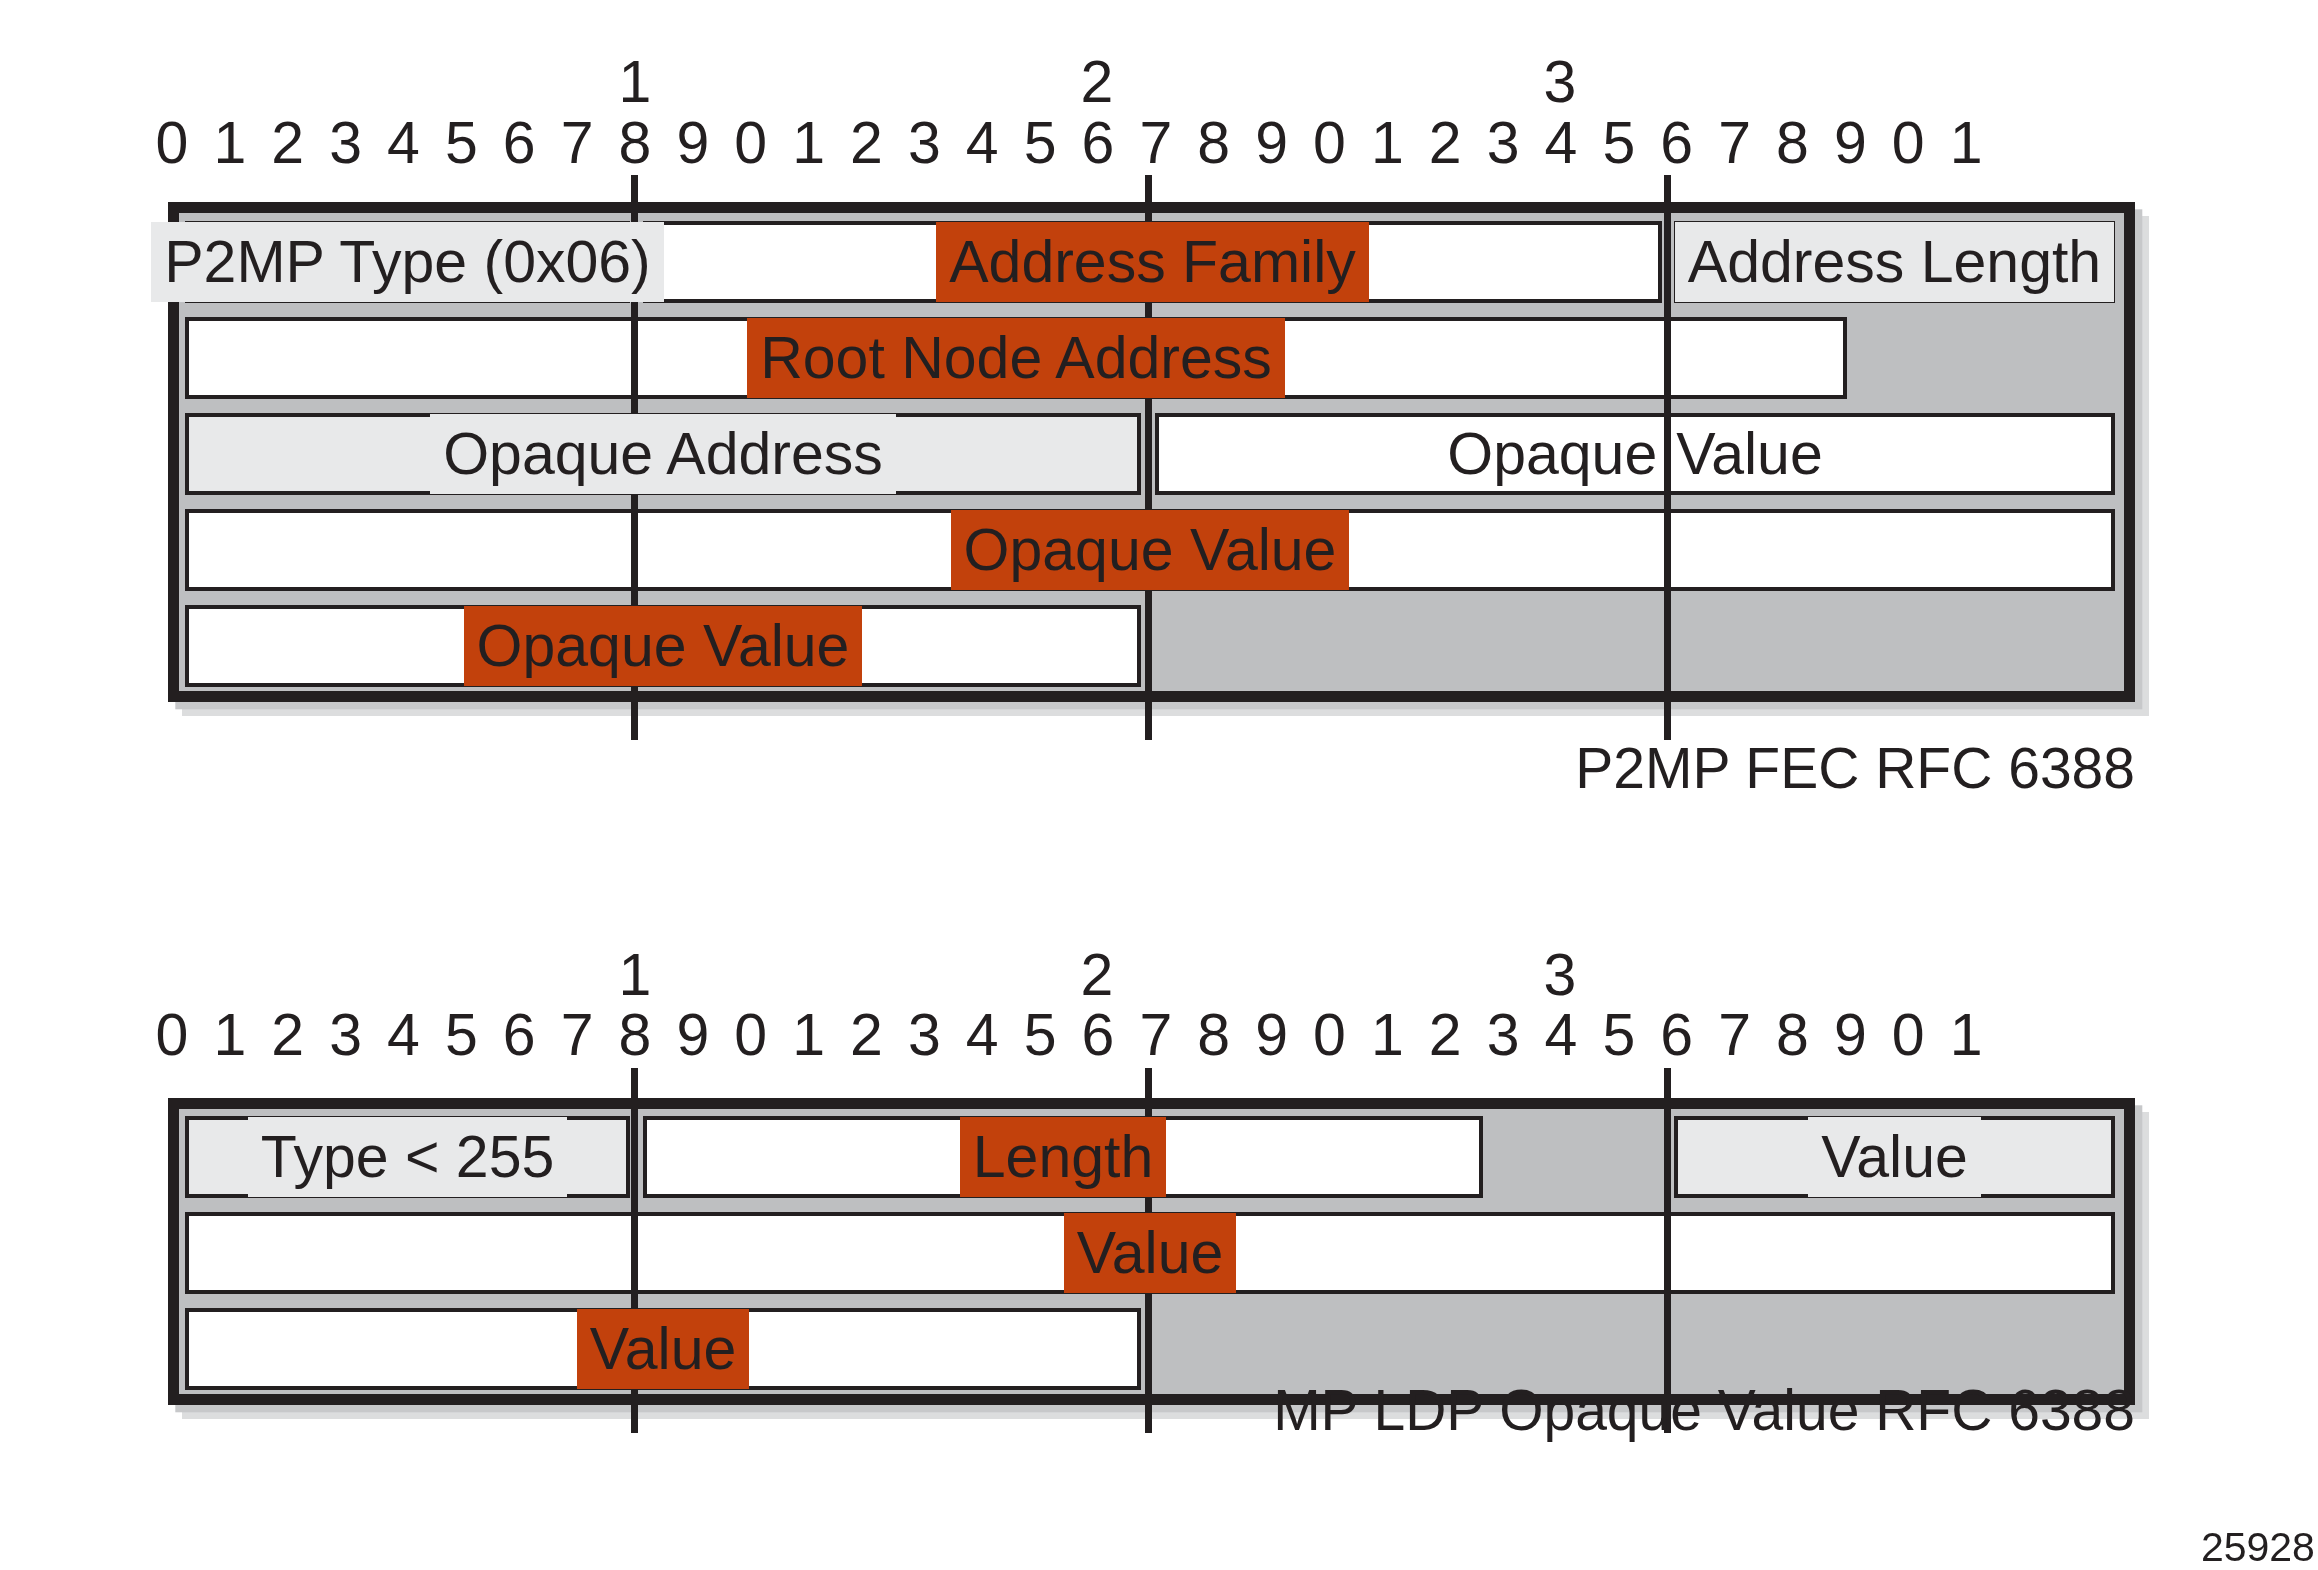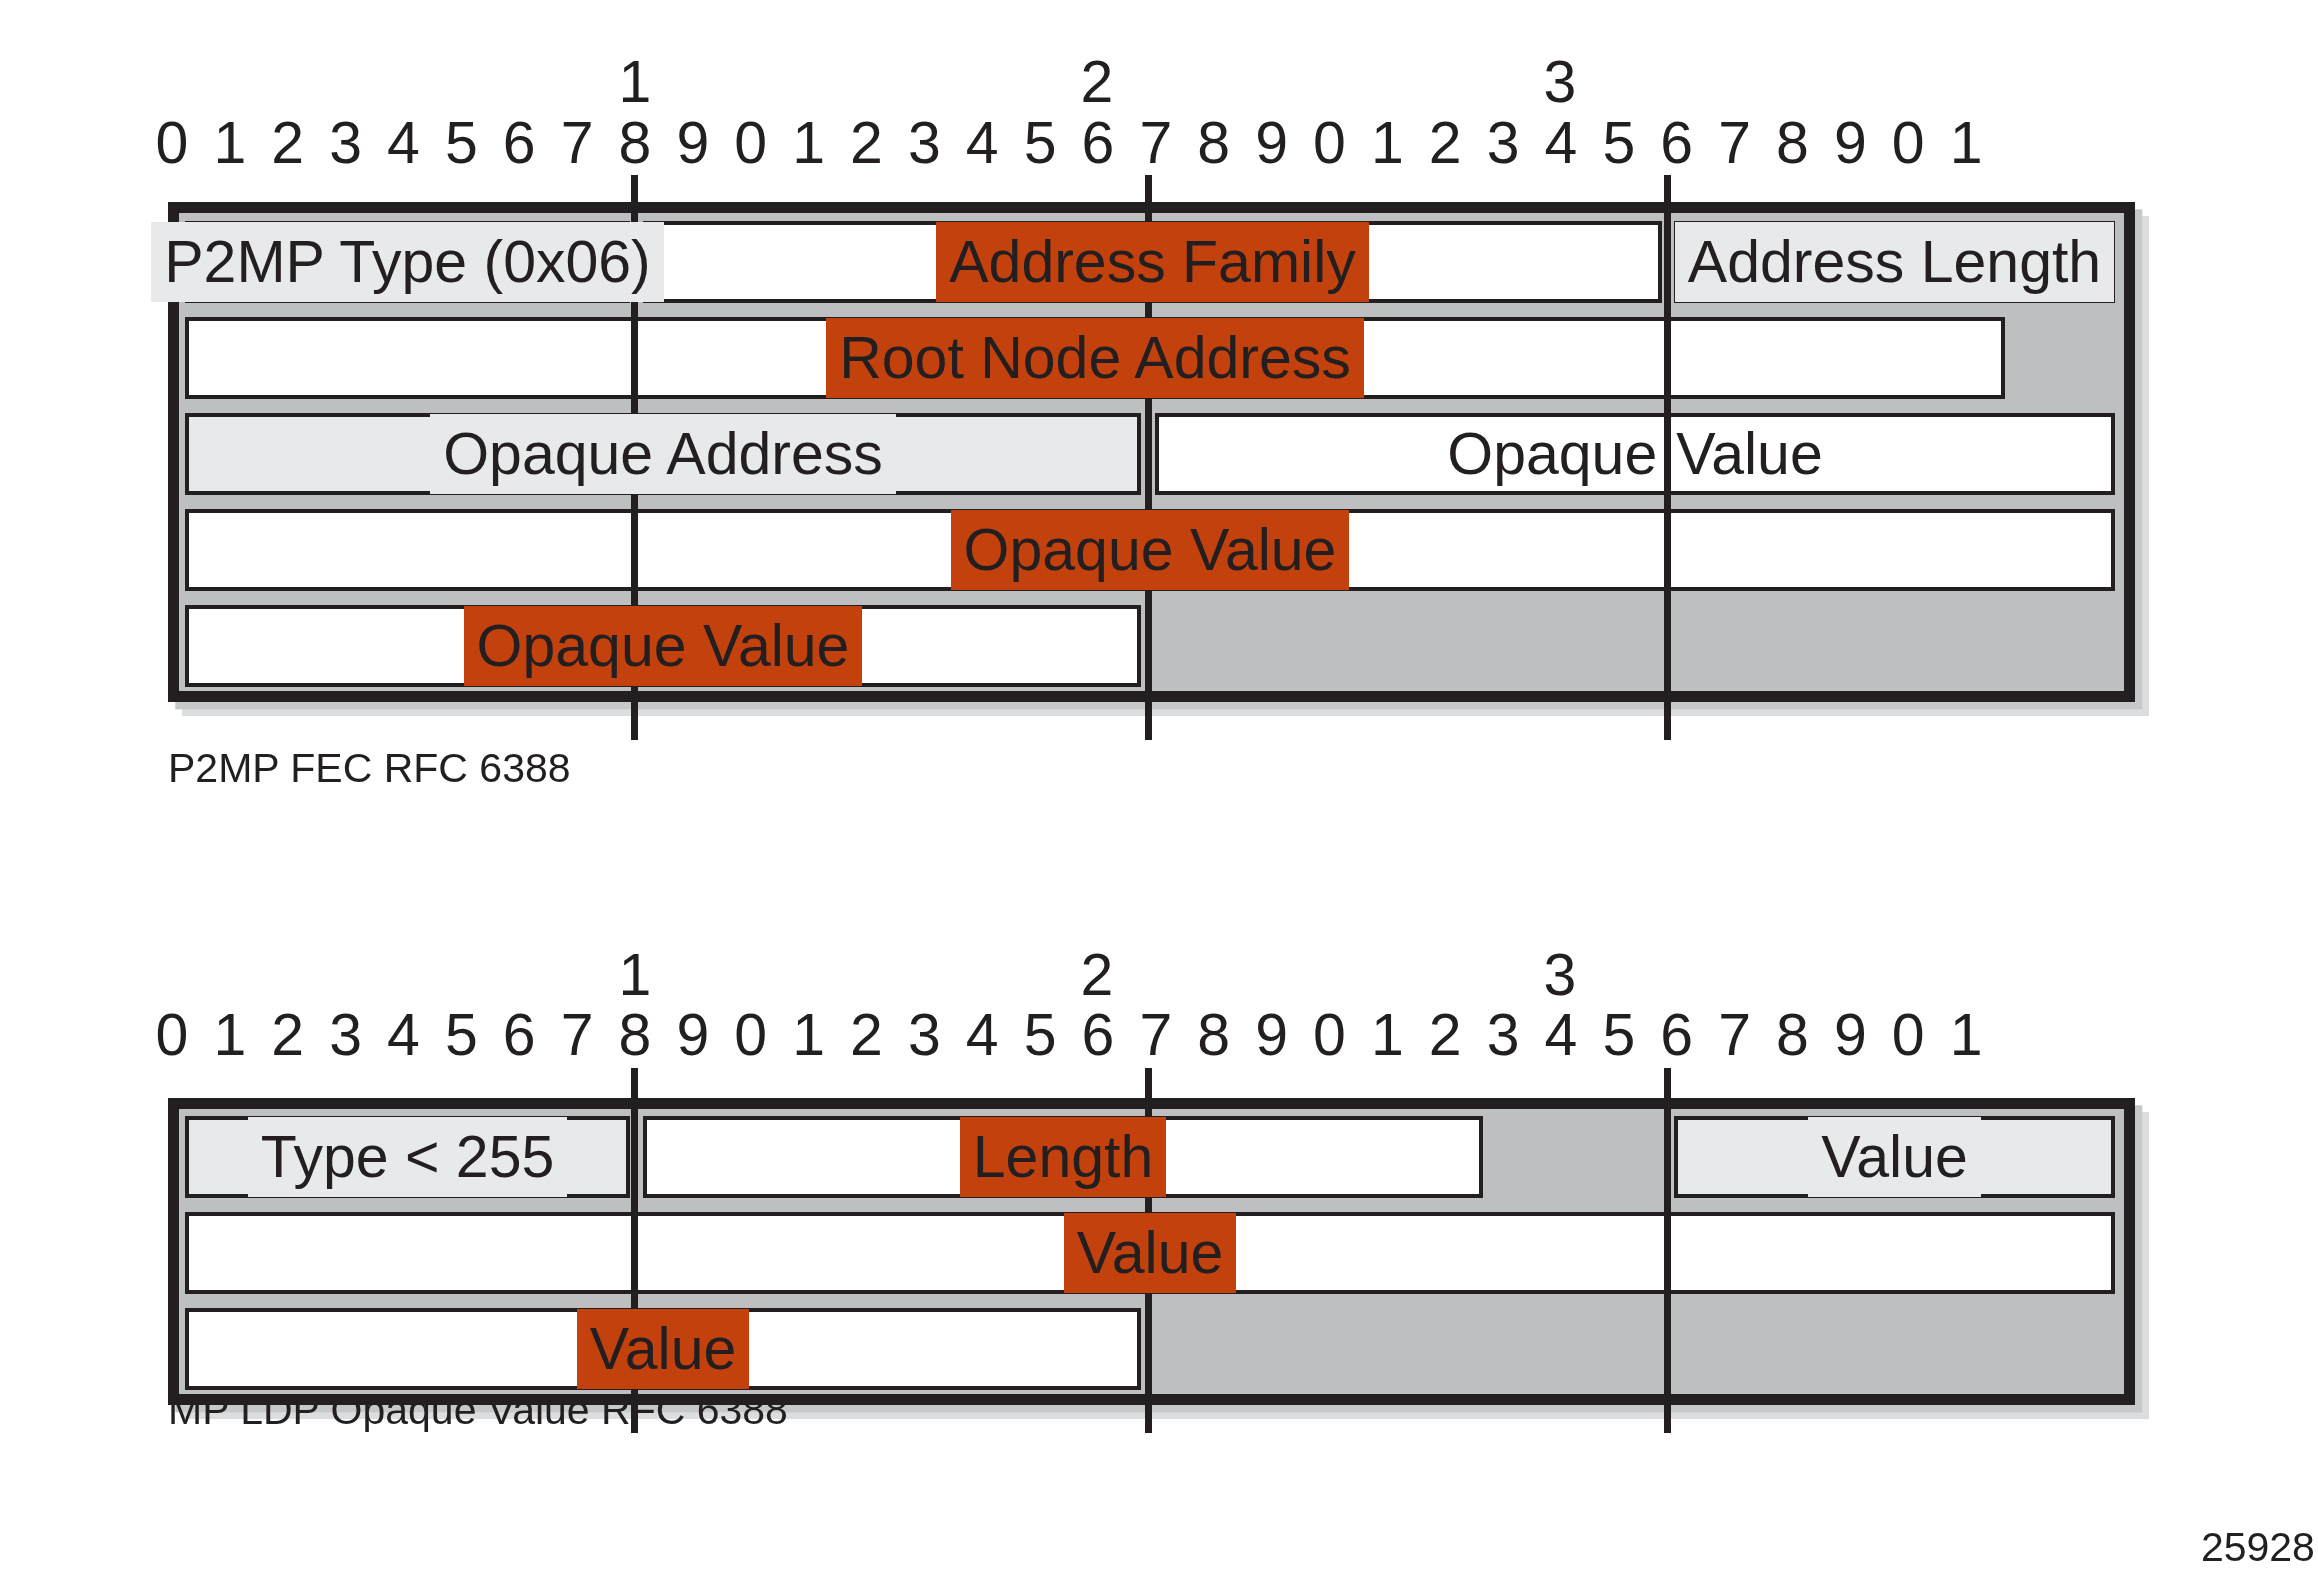--- a/index.html
+++ b/index.html
@@ -36,21 +36,21 @@
   }
   .on-white{background:#c2410c}
   .on-light{background:#e8e9ea}
   .nobg{background:transparent;padding:2.4px 0}
   .two-words{gap:19px}
   .vline{
     position:absolute;width:6.5px;background:#231f20;z-index:5;
   }
   .caption{
     position:absolute;left:168px;width:1967px;height:73px;
-    text-align:left;font-size:41px;line-height:73px;z-index:12;
+    text-align:right;font-size:57px;line-height:73px;z-index:12;
   }
   .figure-code{
     position:absolute;right:4.1px;top:1523px;font-size:41px;line-height:49px;
   }
 </style>
 </head>
 <body>
 
 <span class="tens-label" style="left:635px;top:42px">1</span>
 <span class="tens-label" style="left:1097px;top:42px">2</span>
@@ -96,21 +96,21 @@
 <div class="cell fill-light" style="left:185px;top:221px;width:445px">
   <span class="lbl on-light">P2MP Type (0x06)</span>
 </div>
 <div class="cell fill-white" style="left:643px;top:221px;width:1019px">
   <span class="lbl on-white">Address Family</span>
 </div>
 <div class="cell fill-light" style="left:1674px;top:221px;width:441px">
   <span class="lbl on-light">Address Length</span>
 </div>
 
-<div class="cell fill-white" style="left:185px;top:317px;width:1820px">
+<div class="cell fill-white" style="left:185px;top:317px;width:1662px">
   <span class="lbl on-white">Root Node Address</span>
 </div>
 
 <div class="cell fill-light" style="left:185px;top:413px;width:956px">
   <span class="lbl on-light">Opaque Address</span>
 </div>
 <div class="cell fill-white two-words" style="left:1155px;top:413px;width:960px">
   <span class="lbl nobg">Opaque</span>
   <span class="lbl nobg">Value</span>
 </div>

